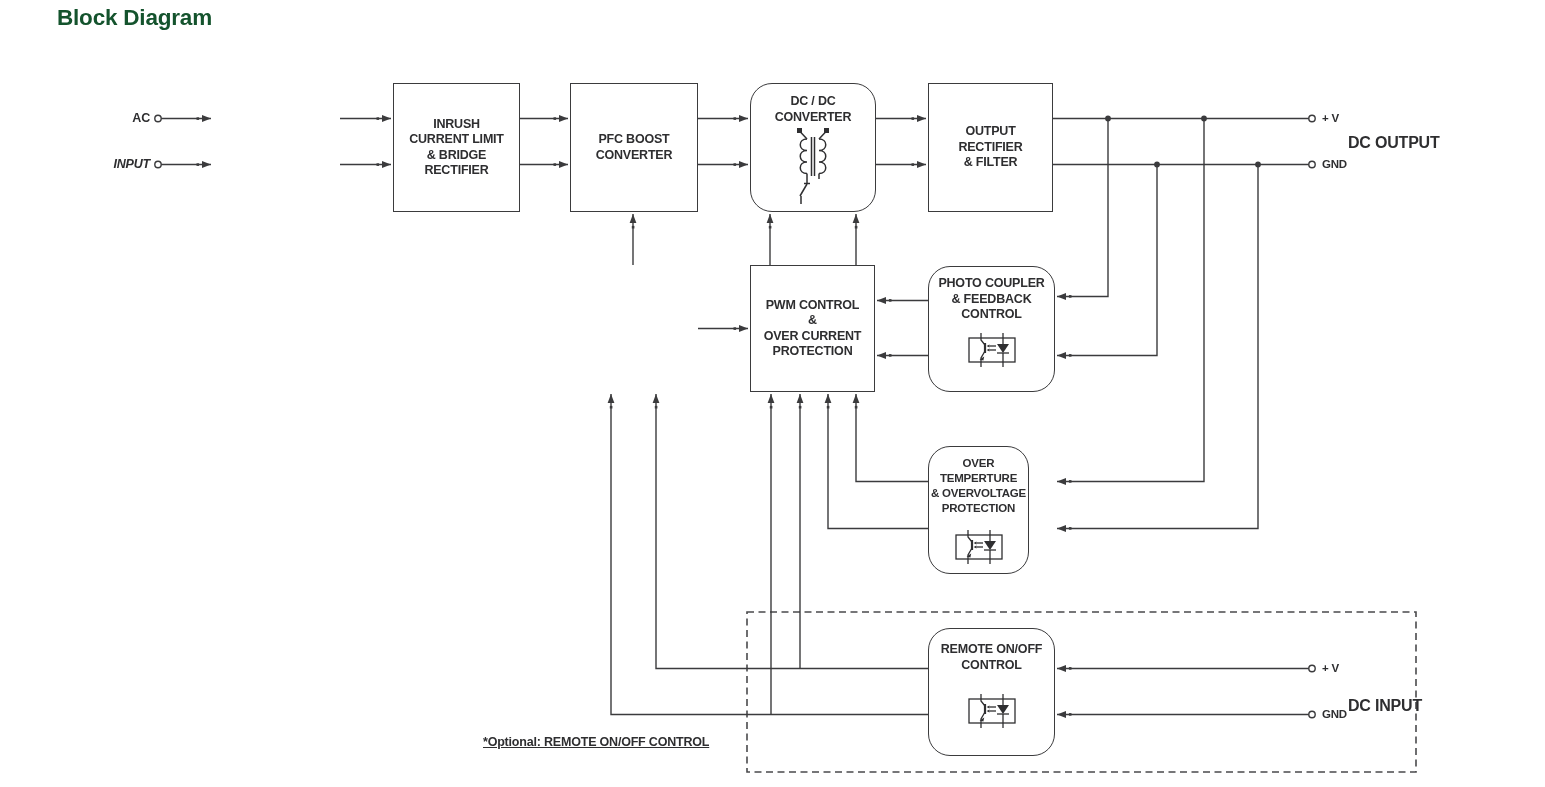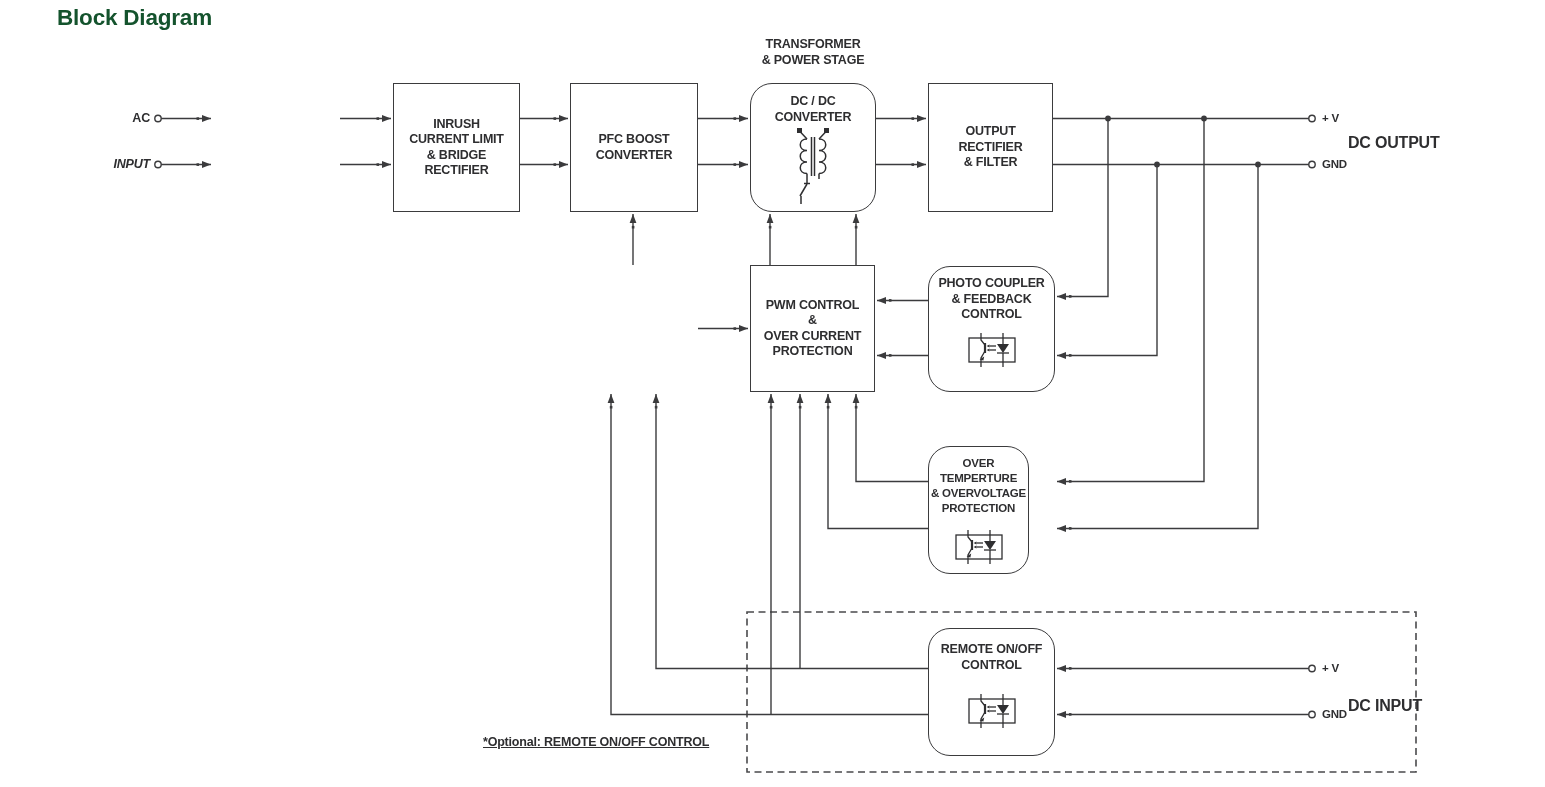--- a/index.html
+++ b/index.html
@@ -99,24 +99,20 @@
       <circle cx="158" cy="164.5" r="3.2"></circle>
       <circle cx="1312" cy="118.5" r="3.2"></circle>
       <circle cx="1312" cy="164.5" r="3.2"></circle>
       <circle cx="1312" cy="668.5" r="3.2"></circle>
       <circle cx="1312" cy="714.5" r="3.2"></circle>
     </g>
   </svg>
 
   <div class="title">Block Diagram</div>
 
-  <div class="stage-label">
-    <div>TRANSFORMER</div>
-    <div>&amp; POWER STAGE</div>
-  </div>
 
   <div class="ac-label" style="top:111px;">AC</div>
   <div class="ac-label" style="top:157px;font-style:italic;">INPUT</div>
 
 
   <div class="box" style="left:393px;top:83px;width:127px;height:129px">
     <div class="lbl">INRUSH</div>
     <div class="lbl">CURRENT LIMIT</div>
     <div class="lbl">&amp; BRIDGE</div>
     <div class="lbl">RECTIFIER</div>

